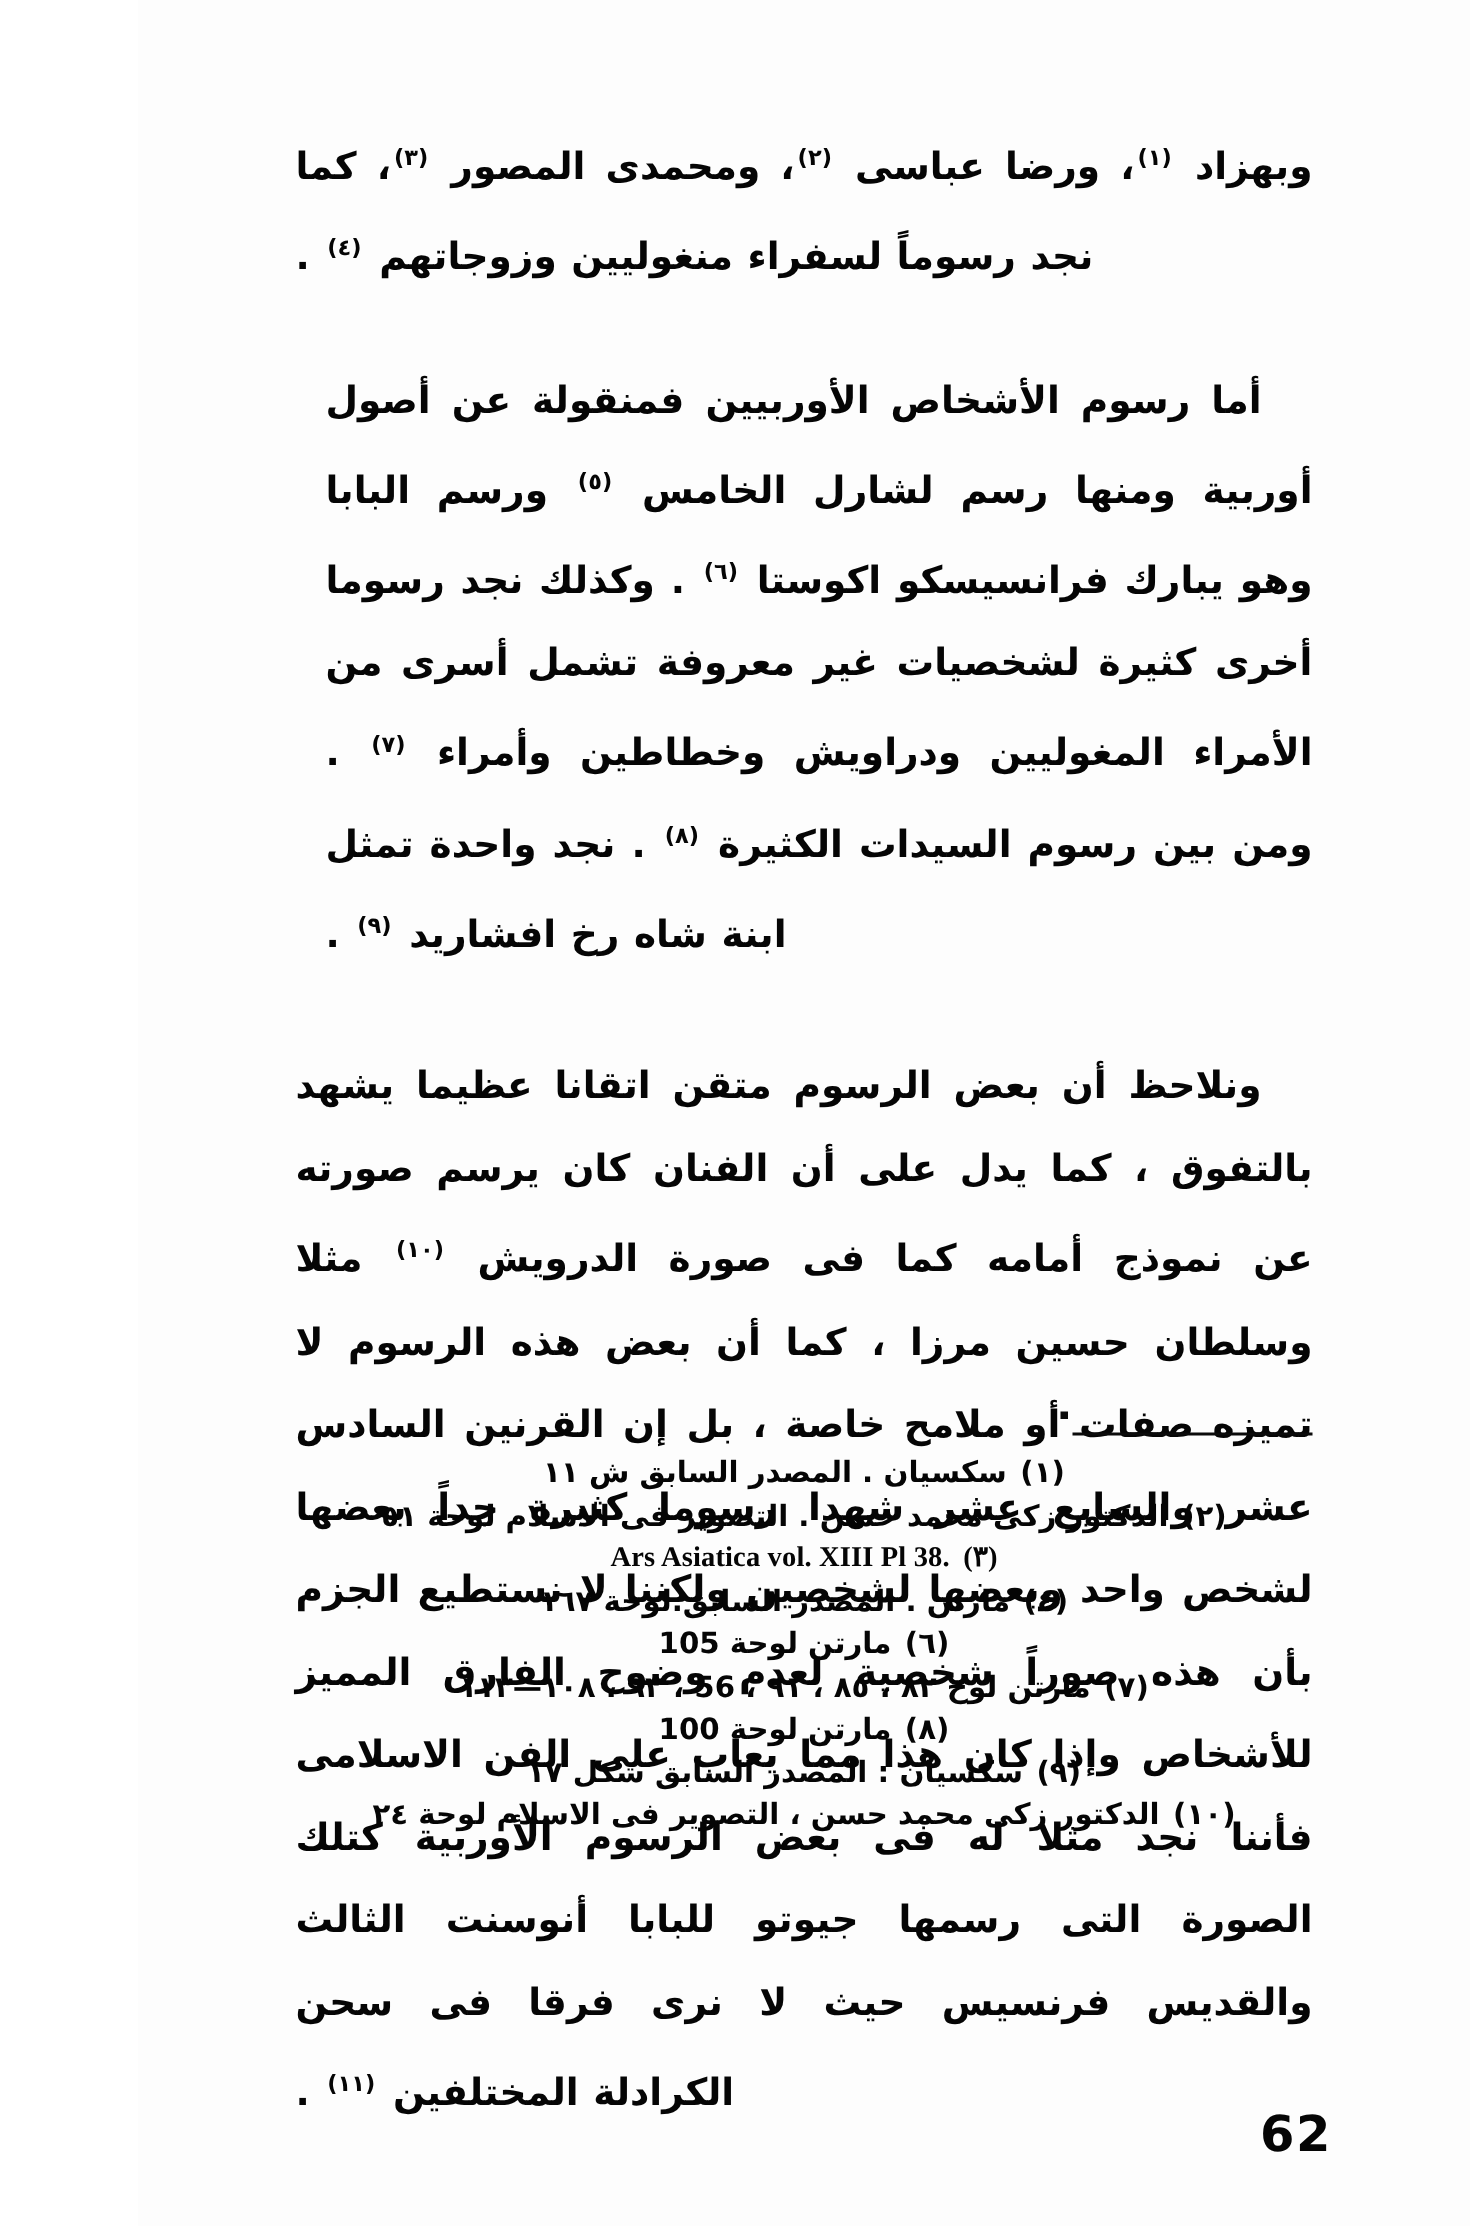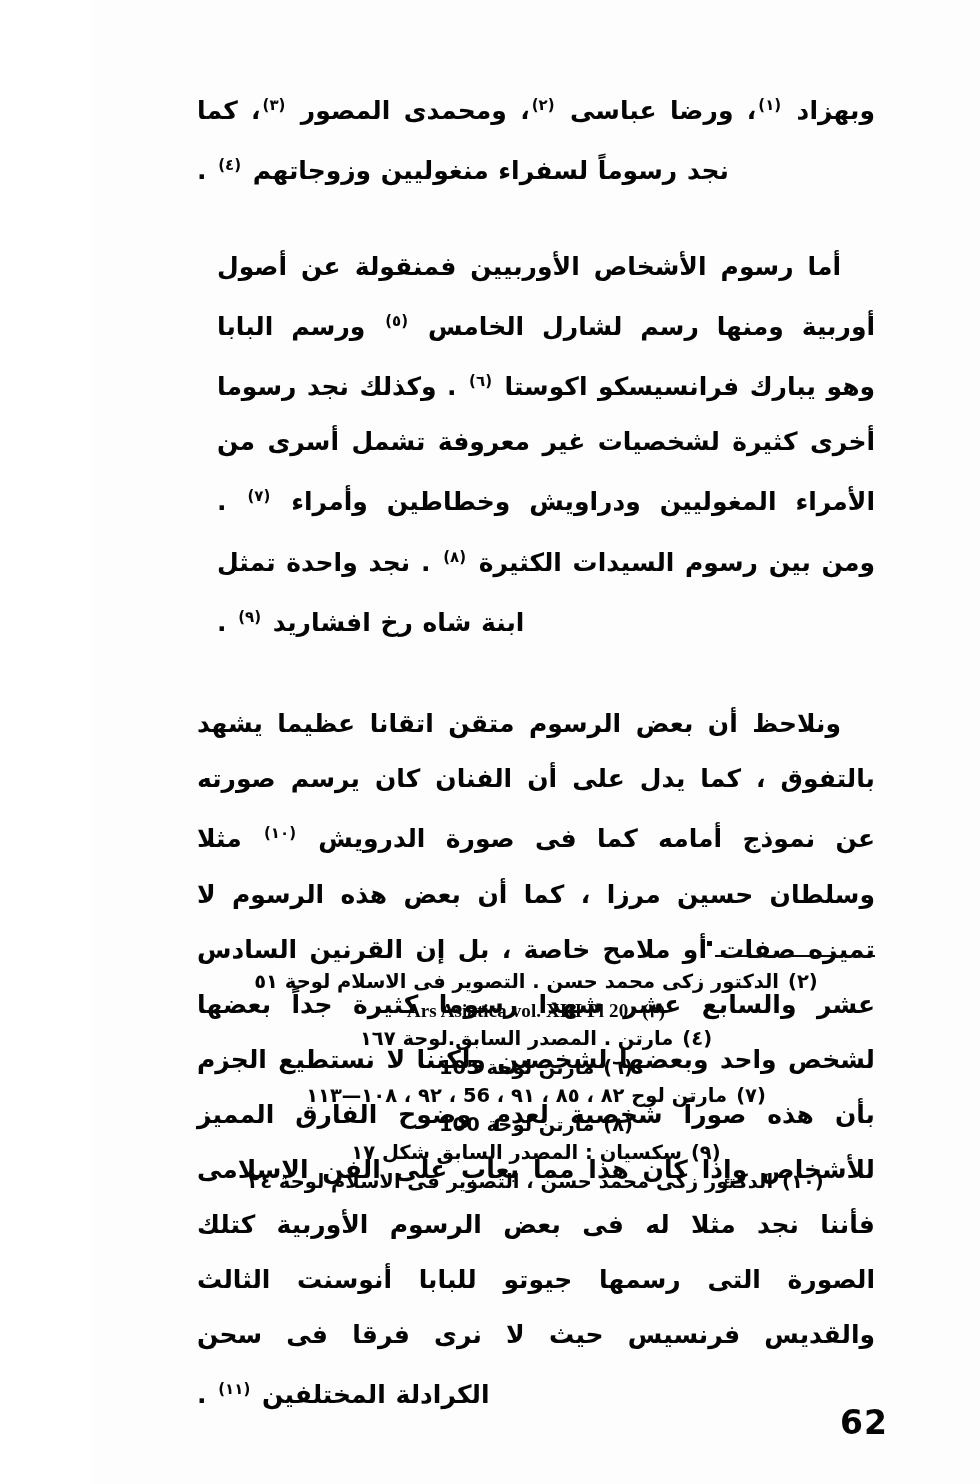--- a/index.html
+++ b/index.html
@@ -153,24 +153,27 @@
     <p class="para p2 indent-first">أما رسوم الأشخاص الأوربيين فمنقولة عن أصول أوربية ومنها رسم لشارل الخامس <span class="ref">(٥)</span> ورسم البابا وهو يبارك فرانسيسكو اكوستا <span class="ref">(٦)</span> . وكذلك نجد رسوما أخرى كثيرة لشخصيات غير معروفة تشمل أسرى من الأمراء المغوليين ودراويش وخطاطين وأمراء <span class="ref">(٧)</span> . ومن بين رسوم السيدات الكثيرة <span class="ref">(٨)</span> . نجد واحدة تمثل ابنة شاه رخ افشاريد <span class="ref">(٩)</span> .</p>
 
     <p class="para p3 indent-first">ونلاحظ أن بعض الرسوم متقن اتقانا عظيما يشهد بالتفوق ، كما يدل على أن الفنان كان يرسم صورته عن نموذج أمامه كما فى صورة الدرويش <span class="ref">(١٠)</span> مثلا وسلطان حسين مرزا ، كما أن بعض هذه الرسوم لا تميزه صفات أو ملامح خاصة ، بل إن القرنين السادس عشر والسابع عشر شهدا رسوما كثيرة جداً بعضها لشخص واحد وبعضها لشخصين ولكننا لا نستطيع الجزم بأن هذه صوراً شخصية لعدم وضوح الفارق المميز للأشخاص وإذا كان هذا مما يعاب على الفن الاسلامى فأننا نجد مثلا له فى بعض الرسوم الأوربية كتلك الصورة التى رسمها جيوتو للبابا أنوسنت الثالث والقديس فرنسيس حيث لا نرى فرقا فى سحن الكرادلة المختلفين <span class="ref">(١١)</span> .</p>
   </div>
 
   <div class="rule-dot"></div>
   <div class="note-rule"></div>
 
   <div class="notes">
     <p class="note">
+      <span class="num">(١)</span><span class="txt">سكسيان . المصدر السابق ش ١١</span>
+    </p>
+    <p class="note">
       <span class="num">(٢)</span><span class="txt">الدكتور زكى محمد حسن . التصوير فى الاسلام لوحة ٥١</span>
     </p>
     <p class="note latin">
-      <span class="num">(٣)</span><span class="txt">Ars Asiatica vol. XIII Pl 20.</span>
+      <span class="num">(٣)</span><span class="txt">Ars Asiatica vol. XIII Pl 38.</span>
     </p>
     <p class="note">
       <span class="num">(٤)</span><span class="txt">مارتن . المصدر السابق.لوحة ١٦٧</span>
     </p>
     <p class="note">
       <span class="num">(٦)</span><span class="txt">مارتن لوحة 105</span>
     </p>
     <p class="note">
       <span class="num">(٧)</span><span class="txt">مارتن لوح ٨٢ ، ٨٥ ، ٩١ ، 56 ، ٩٢ ، ١٠٨—١١٣</span>
     </p>

